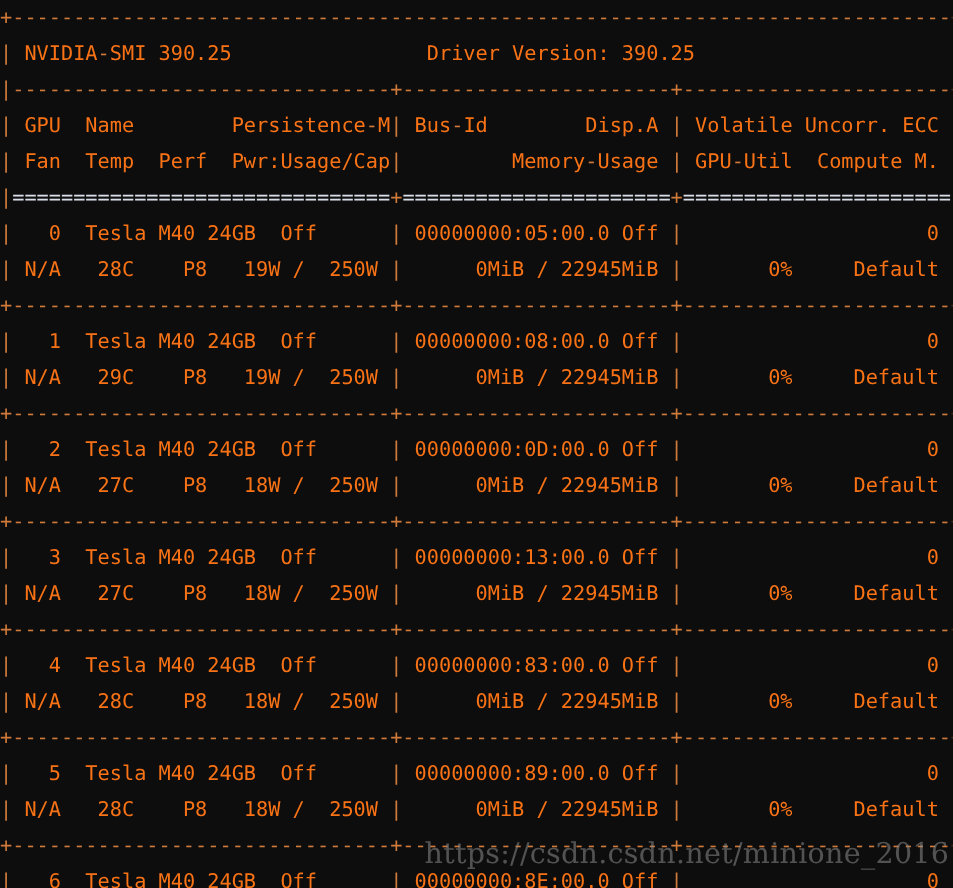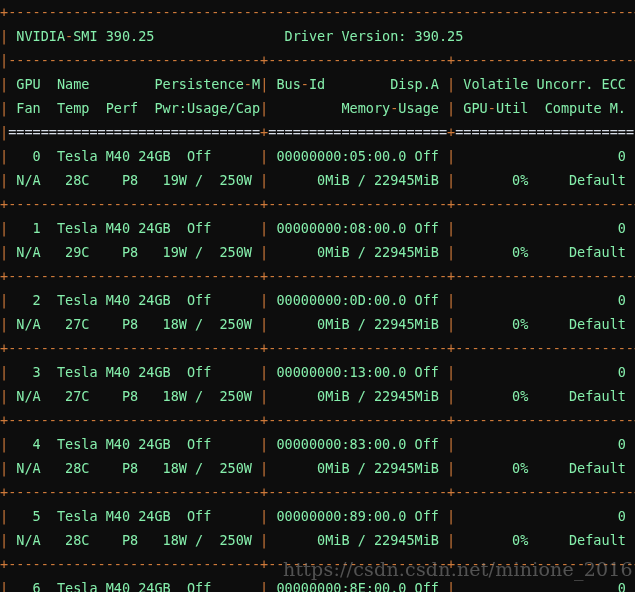--- a/index.html
+++ b/index.html
@@ -30,21 +30,21 @@
   }
   .ln {
     white-space: pre;
     height: 24px;
     line-height: 24px;
     color: #c8d0dc;
   }
   
   .bdr  { color: #cf7a3a; }
   .eqs  { color: #d8dee8; }
-  .txt  { color: #86efac; }
+  .txt  { color: #f97316; }
 
   #watermark {
     position: absolute;
     left: 283px;
     top: 557px;
     font-family: "DejaVu Serif", "Liberation Serif", serif;
     font-size: 19px;
     line-height: 24px;
     color: #8c8c8c;
     opacity: 0.55;

